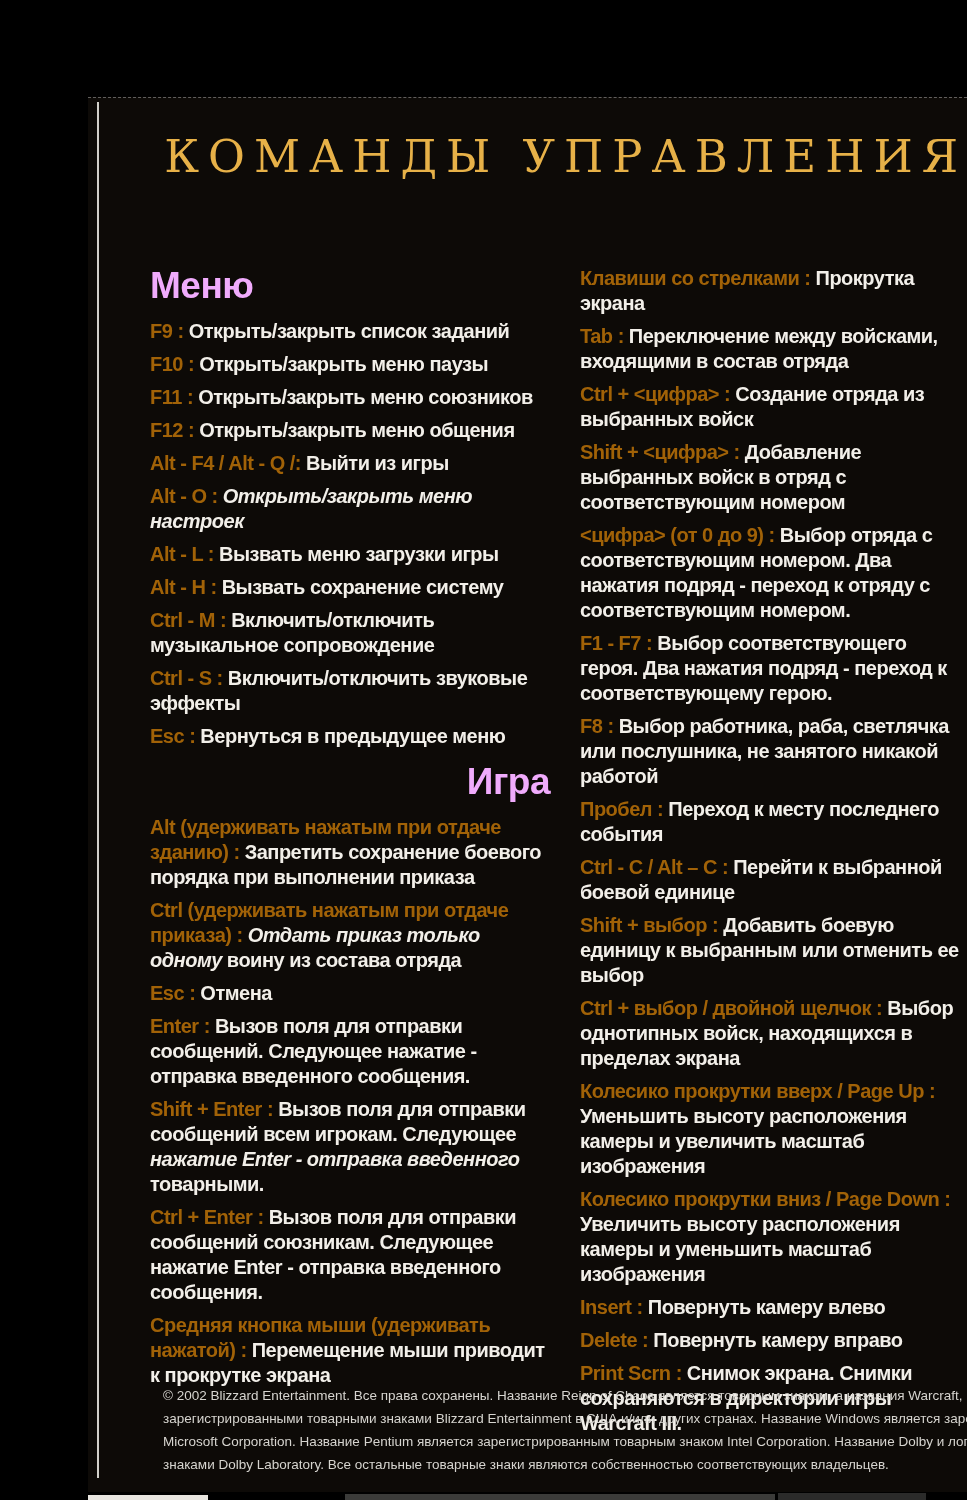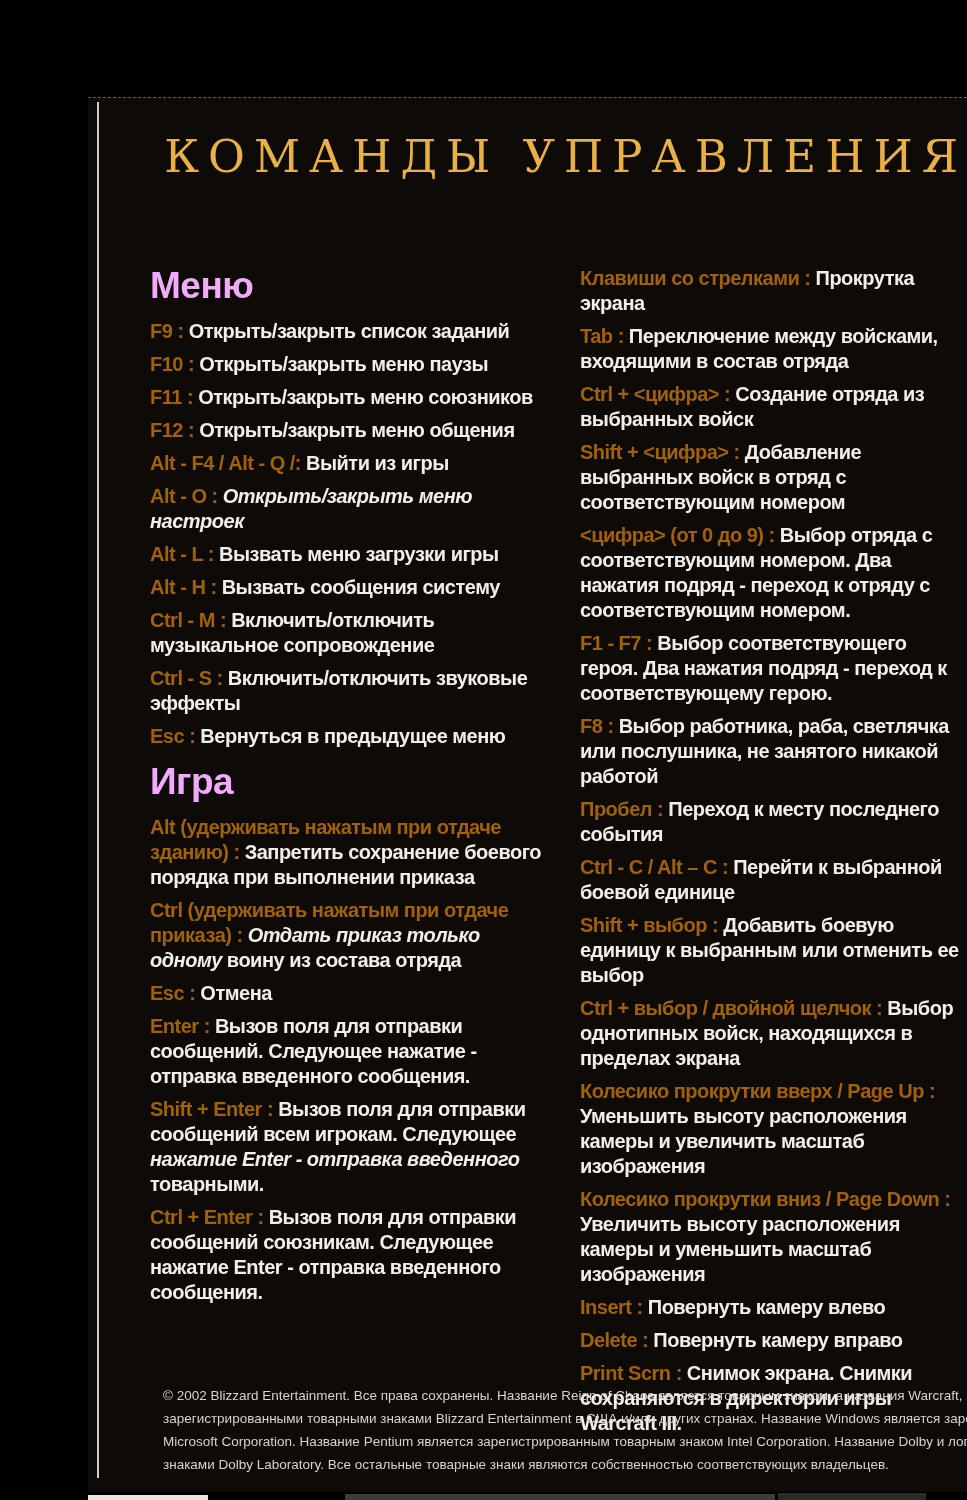--- a/index.html
+++ b/index.html
@@ -23,21 +23,21 @@
     font-size:45px; line-height:50px; letter-spacing:9px;
     color:#e7b148; white-space:nowrap;
   }
   .columns { display:flex; margin:84px 0 0 62px; align-items:flex-start; }
   .col-left  { flex:none; width:400px; }
   .col-right { flex:1; min-width:0; margin-left:30px; overflow:hidden; }
   .section-heading {
     font-size:37px; line-height:40px; font-weight:bold;
     color:#f0abfc; margin:0 0 13px 0; letter-spacing:-0.5px;
   }
-  .section-heading.not-first { margin-top:13px; }
+  .section-heading.not-first { margin-top:13px;text-align:right; }
   .entry {
     margin:0 0 8px 0; font-size:20px; line-height:25px; font-weight:bold;
     color:#f2efe9; letter-spacing:-0.5px;
   }
   .key { color:#a16207; }
   .it { font-style:italic; }
   .footer {
     position:absolute; left:75px; right:0; bottom:16px;
     font-size:13.5px; line-height:23px; font-weight:normal; color:#d6d4cf;
     letter-spacing:0;
@@ -60,31 +60,32 @@
     <div class="columns">
       <div class="col-left" id="col-left">
           <div class="section-heading">Меню</div>
           <p class="entry"><span class="key">F9 : </span><span class="desc"><span>Открыть/закрыть список заданий</span></span></p>
           <p class="entry"><span class="key">F10 : </span><span class="desc"><span>Открыть/закрыть меню паузы</span></span></p>
           <p class="entry"><span class="key">F11 : </span><span class="desc"><span>Открыть/закрыть меню союзников</span></span></p>
           <p class="entry"><span class="key">F12 : </span><span class="desc"><span>Открыть/закрыть меню общения</span></span></p>
           <p class="entry"><span class="key">Alt - F4 / Alt - Q /: </span><span class="desc"><span>Выйти из игры</span></span></p>
           <p class="entry"><span class="key">Alt - O : </span><span class="desc"><span class="it">Открыть/закрыть меню настроек</span></span></p>
           <p class="entry"><span class="key">Alt - L : </span><span class="desc"><span>Вызвать меню загрузки игры</span></span></p>
-          <p class="entry"><span class="key">Alt - H : </span><span class="desc"><span>Вызвать сообщения систему</span></span></p>
+          <p class="entry"><span class="key">Alt - H : </span><span class="desc"><span>Вызвать сохранение систему</span></span></p>
           <p class="entry"><span class="key">Ctrl - M : </span><span class="desc"><span>Включить/отключить музыкальное сопровождение</span></span></p>
           <p class="entry"><span class="key">Ctrl - S : </span><span class="desc"><span>Включить/отключить звуковые эффекты</span></span></p>
           <p class="entry"><span class="key">Esc : </span><span class="desc"><span>Вернуться в предыдущее меню</span></span></p>
           <div class="section-heading not-first">Игра</div>
           <p class="entry"><span class="key">Alt (удерживать нажатым при отдаче зданию) : </span><span class="desc"><span>Запретить сохранение боевого порядка при выполнении приказа</span></span></p>
           <p class="entry"><span class="key">Ctrl (удерживать нажатым при отдаче приказа) : </span><span class="desc"><span class="it">Отдать приказ только одному</span><span> воину из состава отряда</span></span></p>
           <p class="entry"><span class="key">Esc : </span><span class="desc"><span>Отмена</span></span></p>
           <p class="entry"><span class="key">Enter : </span><span class="desc"><span>Вызов поля для отправки сообщений. Следующее нажатие - отправка введенного сообщения.</span></span></p>
           <p class="entry"><span class="key">Shift + Enter : </span><span class="desc"><span>Вызов поля для отправки сообщений всем игрокам. Следующее </span><span class="it">нажатие Enter - отправка введенного</span><span> товарными.</span></span></p>
           <p class="entry"><span class="key">Ctrl + Enter : </span><span class="desc"><span>Вызов поля для отправки сообщений союзникам. Следующее нажатие Enter - отправка введенного сообщения.</span></span></p>
+          <p class="entry"><span class="key">Средняя кнопка мыши (удерживать нажатой) : </span><span class="desc"><span>Перемещение мыши приводит к прокрутке экрана</span></span></p>
         </div>
       <div class="col-right" id="col-right">
           <p class="entry"><span class="key">Клавиши со стрелками : </span><span class="desc"><span>Прокрутка экрана</span></span></p>
           <p class="entry"><span class="key">Tab : </span><span class="desc"><span>Переключение между войсками, входящими в состав отряда</span></span></p>
           <p class="entry"><span class="key">Ctrl + &lt;цифра&gt; : </span><span class="desc"><span>Создание отряда из выбранных войск</span></span></p>
           <p class="entry"><span class="key">Shift + &lt;цифра&gt; : </span><span class="desc"><span>Добавление выбранных войск в отряд с соответствующим номером</span></span></p>
           <p class="entry"><span class="key">&lt;цифра&gt; (от 0 до 9) : </span><span class="desc"><span>Выбор отряда с соответствующим номером. Два нажатия подряд - переход к отряду с соответствующим номером.</span></span></p>
           <p class="entry"><span class="key">F1 - F7 : </span><span class="desc"><span>Выбор соответствующего героя. Два нажатия подряд - переход к соответствующему герою.</span></span></p>
           <p class="entry"><span class="key">F8 : </span><span class="desc"><span>Выбор работника, раба, светлячка или послушника, не занятого никакой работой</span></span></p>
           <p class="entry"><span class="key">Пробел : </span><span class="desc"><span>Переход к месту последнего события</span></span></p>

